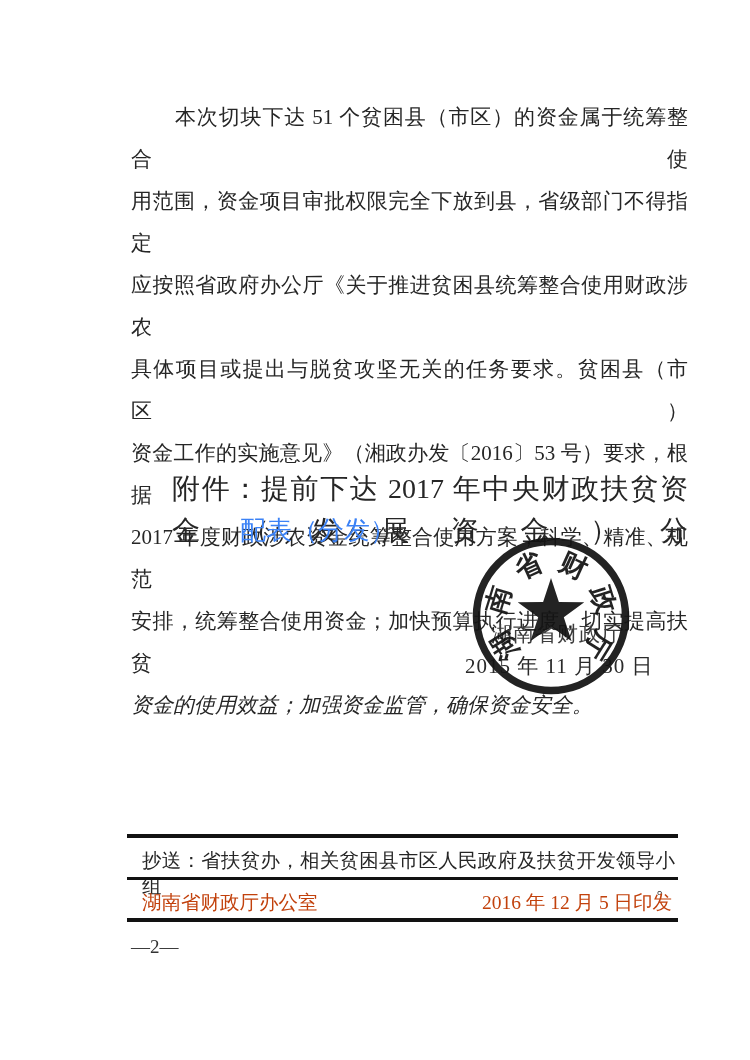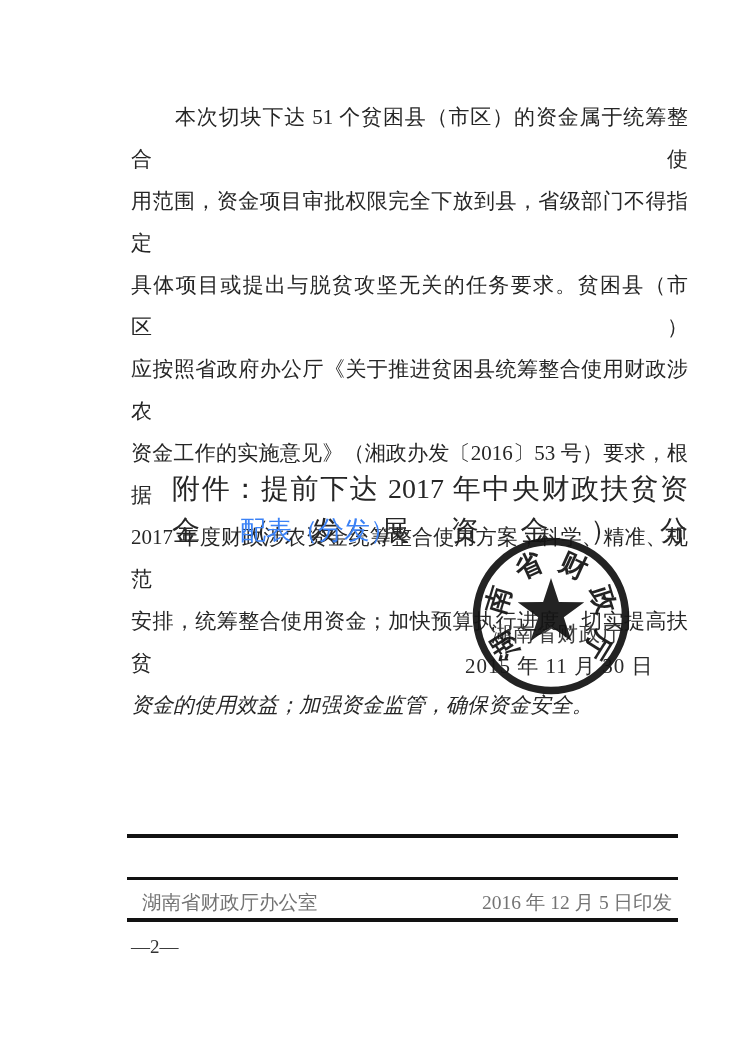--- a/index.html
+++ b/index.html
@@ -60,37 +60,37 @@
   .rule.r2 { top:877px; height:3px; }
   .rule.r3 { top:918px; height:4px; }
   .cc-line {
     position:absolute; left:110px; top:848px; width:533px;
     font-size:19.5px; line-height:26px; color:#262626;
     text-align:justify; text-align-last:justify;
   }
   .office-row {
     position:absolute; left:110px; top:890px; width:530px;
     display:flex; justify-content:space-between;
-    font-size:19.5px; line-height:26px; color:#737373;
+    font-size:19.5px; line-height:26px; color:#c2410c;
   }
   .page-number {
     position:absolute; left:99px; top:936px;
     font-size:19px; color:#333; letter-spacing:0;
   }
 </style>
 </head>
 <body>
 
 <div class="page">
 
   <div class="body-block">
     <div class="bline first">本次切块下达 51 个贫困县（市区）的资金属于统筹整合使</div>
     <div class="bline">用范围，资金项目审批权限完全下放到县，省级部门不得指定</div>
+    <div class="bline">应按照省政府办公厅《关于推进贫困县统筹整合使用财政涉农</div>
     <div class="bline">具体项目或提出与脱贫攻坚无关的任务要求。贫困县（市区）</div>
-    <div class="bline">应按照省政府办公厅《关于推进贫困县统筹整合使用财政涉农</div>
     <div class="bline">资金工作的实施意见》（湘政办发〔2016〕53 号）要求，根据</div>
     <div class="bline">2017 年度财政涉农资金统筹整合使用方案，科学、精准、规范</div>
     <div class="bline">安排，统筹整合使用资金；加快预算执行进度，切实提高扶贫</div>
     <div class="bline last">资金的使用效益；加强资金监管，确保资金安全。</div>
   </div>
 
   <div class="attach-line1"><span>附件：</span><span>提前下达 2017 年中央财政扶贫资金（发展资金）分</span></div>
   <div class="attach-line2">配表（分发）</div>
 
   <div class="issuer">湖南省财政厅</div>
@@ -103,20 +103,21 @@
     <text x="28.4" y="64.9" transform="rotate(-73 28.4 64.9)" text-anchor="middle" dominant-baseline="central" font-size="27" fill="#131313">南</text>
     <text x="58.2" y="31" transform="rotate(-24.5 58.2 31)" text-anchor="middle" dominant-baseline="central" font-size="27" fill="#131313">省</text>
     <text x="103.8" y="31" transform="rotate(24.5 103.8 31)" text-anchor="middle" dominant-baseline="central" font-size="27" fill="#131313">财</text>
     <text x="133.6" y="64.9" transform="rotate(73 133.6 64.9)" text-anchor="middle" dominant-baseline="central" font-size="27" fill="#131313">政</text>
     <text x="127.6" y="110.2" transform="rotate(122 127.6 110.2)" text-anchor="middle" dominant-baseline="central" font-size="27" fill="#131313">厅</text>
   </svg>
 
 
   <div class="rule r1"></div>
 
+  <div class="cc-line">抄送：省扶贫办，相关贫困县市区人民政府及扶贫开发领导小组。</div>
 
   <div class="rule r2"></div>
 
   <div class="office-row">
     <span>湖南省财政厅办公室</span>
     <span>2016 年 12 月 5 日印发</span>
   </div>
 
   <div class="rule r3"></div>
 

